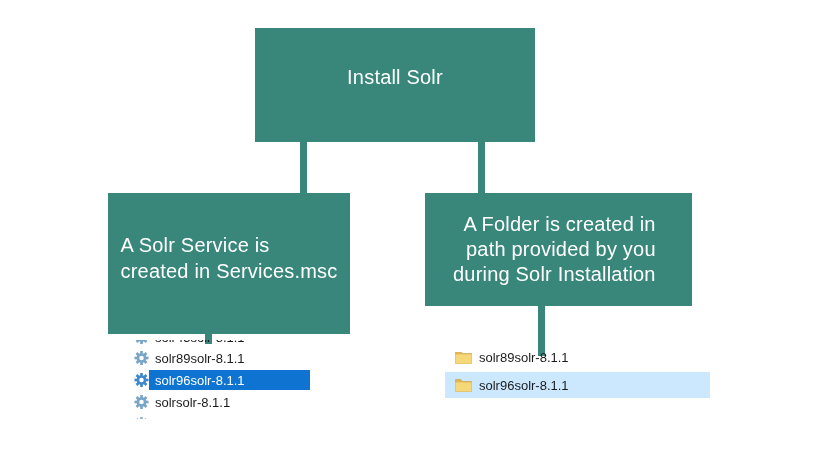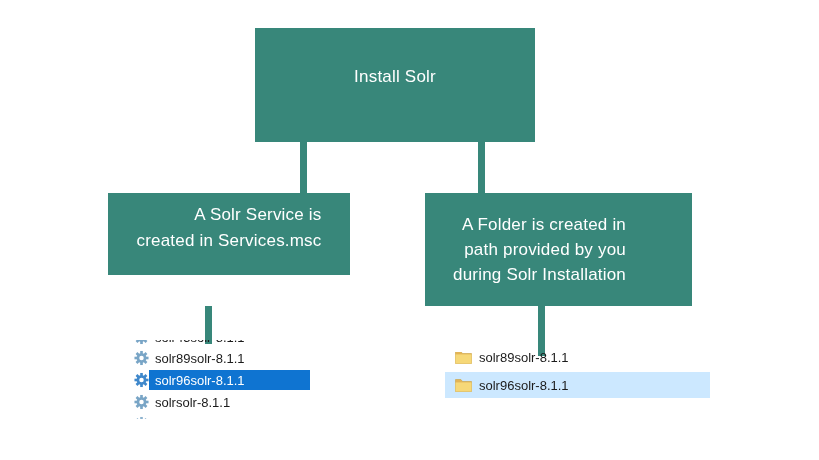--- a/index.html
+++ b/index.html
@@ -5,26 +5,26 @@
   html,body { margin:0; padding:0; background:#ffffff; }
   .canvas {
     position:relative; width:819px; height:460px; background:#ffffff;
     font-family:"Liberation Sans", sans-serif; overflow:hidden;
   }
 
   
   .node {
     position:absolute; background:var(--node-fill,#38877A); color:var(--node-text,#ffffff);
     display:flex; align-items:center; justify-content:center;
-    font-size:17px; letter-spacing:0.2px;
+    font-size:20px; letter-spacing:0.2px;
   }
   .node .node-label { white-space:pre-line; }
   .node-root  { left:255px; top:28px;  width:280px; height:114px; padding-bottom:16px; box-sizing:border-box; }
-  .node-left  { left:108px; top:193px; width:242px; height:82px; padding-bottom:12px; box-sizing:border-box;
-                text-align:right; line-height:26px; }
+  .node-left  { left:108px; top:193px; width:242px; height:141px; padding-bottom:12px; box-sizing:border-box;
+                text-align:left; line-height:26px; }
   .node-right { left:425px; top:193px; width:267px; height:113px; box-sizing:border-box;
                 justify-content:flex-start; padding-left:28px; text-align:right; line-height:25px; }
 
   .connector { position:absolute; background:var(--connector,#38877A); }
   .conn-root-left    { left:300px; top:141px; width:7px; height:53px; }
   .conn-root-right   { left:478px; top:141px; width:7px; height:53px; }
   .conn-left-down    { left:205px; top:306px; width:7px; height:38px; }
   .conn-right-down   { left:538px; top:305px; width:7px; height:51px; }
 
   

